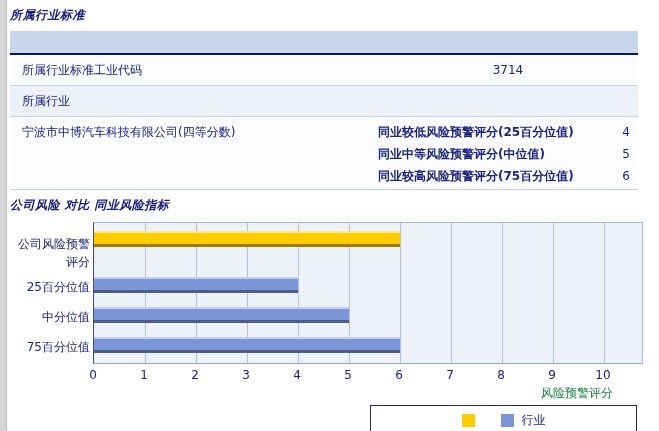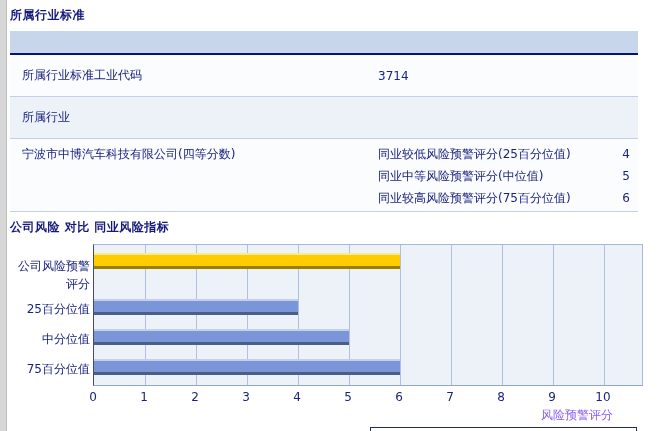--- a/index.html
+++ b/index.html
@@ -14,41 +14,42 @@
   }
   .left-strip {
     position:absolute; left:0; top:0; width:7px; height:431px;
     background:#d7d7d7; border-right:1px solid #bcbcbc;
   }
   .content { position:absolute; left:10px; top:0; width:640px; }
 
   .section-title {
     font-weight:bold; color:#14197a; margin-top:7px; height:16px;
     letter-spacing:0.5px;
+    font-style:italic;
   }
   
   .tbl { width:628px; margin-top:8px; }
   .tbl-header {
     height:24px; background:#c8d6ec; border-bottom:2px solid #0a1270;
   }
   .tbl-row {
-    display:flex; align-items:center; height:42px;
+    display:flex; align-items:center; height:31px;
     border-bottom:1px solid #c3d0e8; background:#fbfcfe;
   }
   .tbl-row.alt { background:#edf2f9; }
   .tbl-row .lbl { flex:0 0 358px; padding-left:12px; }
-  .tbl-row .val { flex:1; padding-left:10px; }
+  .tbl-row .val { flex:1; padding-left:10px;text-align:center; }
   .tbl-row-multi {
     display:flex; align-items:flex-start; background:#fbfcfe;
     border-bottom:1px solid #c3d0e8; padding-top:4px; padding-bottom:2px;
   }
   .tbl-row-multi .lbl { flex:0 0 358px; padding-left:12px; padding-top:3px; }
   .subrows { flex:1; }
   .subrow { display:flex; align-items:center; height:22px; }
-  .subrow .sublbl { flex:1; padding-left:10px; }
+  .subrow .sublbl { flex:1; padding-left:10px;font-weight:bold; }
   .subrow .subval { flex:0 0 auto; padding-right:8px; text-align:right; min-width:30px; }
 
   
   .chart-wrap { position:relative; height:180px; margin-top:9px; width:640px; }
   .plot {
     position:absolute; left:83px; top:0; width:550px; height:142px;
     background:#edf1f8;
     border-top:1px solid #a6b8dc; border-right:1px solid #a6b8dc;
     border-bottom:1px solid #8fa6d0;
     border-left:1px solid #474a6a;
@@ -63,21 +64,21 @@
   }
   .ycat {
     position:absolute; left:0; width:80px; text-align:right;
     line-height:18px; color:#1b2380;
   }
   .xtick {
     position:absolute; top:146px; width:30px; text-align:center; color:#1b2380;
   }
   .xaxis-title {
     position:absolute; left:83px; top:163px; width:520px; text-align:right;
-    color:#8b5cf6;
+    color:#15803d;
   }
   
   .legend {
     position:relative; margin-left:360px; margin-top:3px; width:267px; height:30px;
     border:1px solid #1b2a7a; background:#ffffff;
     display:flex; align-items:center; justify-content:center; gap:8px;
   }
   .swatch { width:13px; height:13px; display:inline-block; }
   .legend .gap { width:10px; }
 </style>

